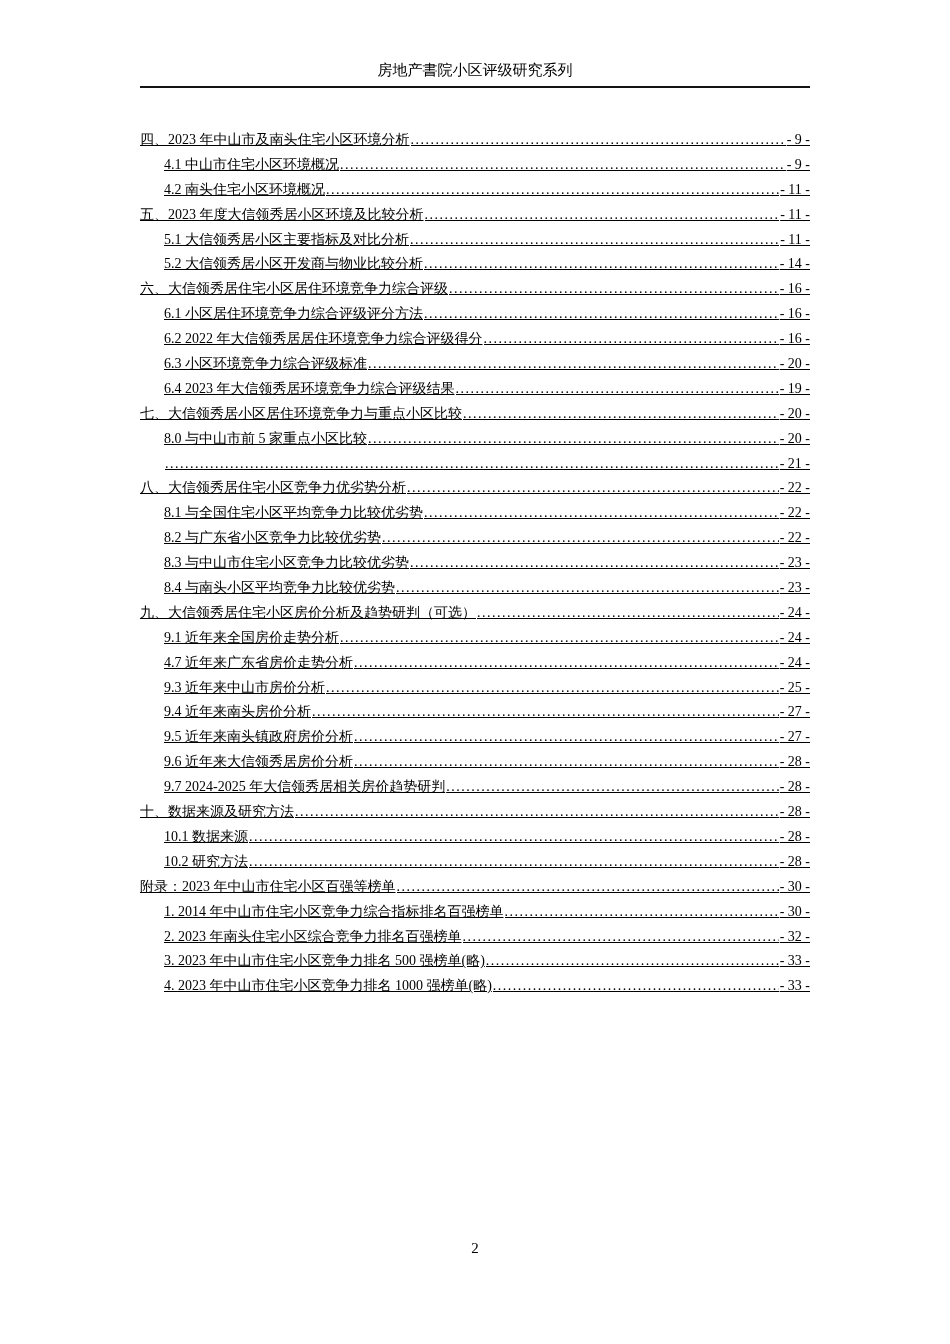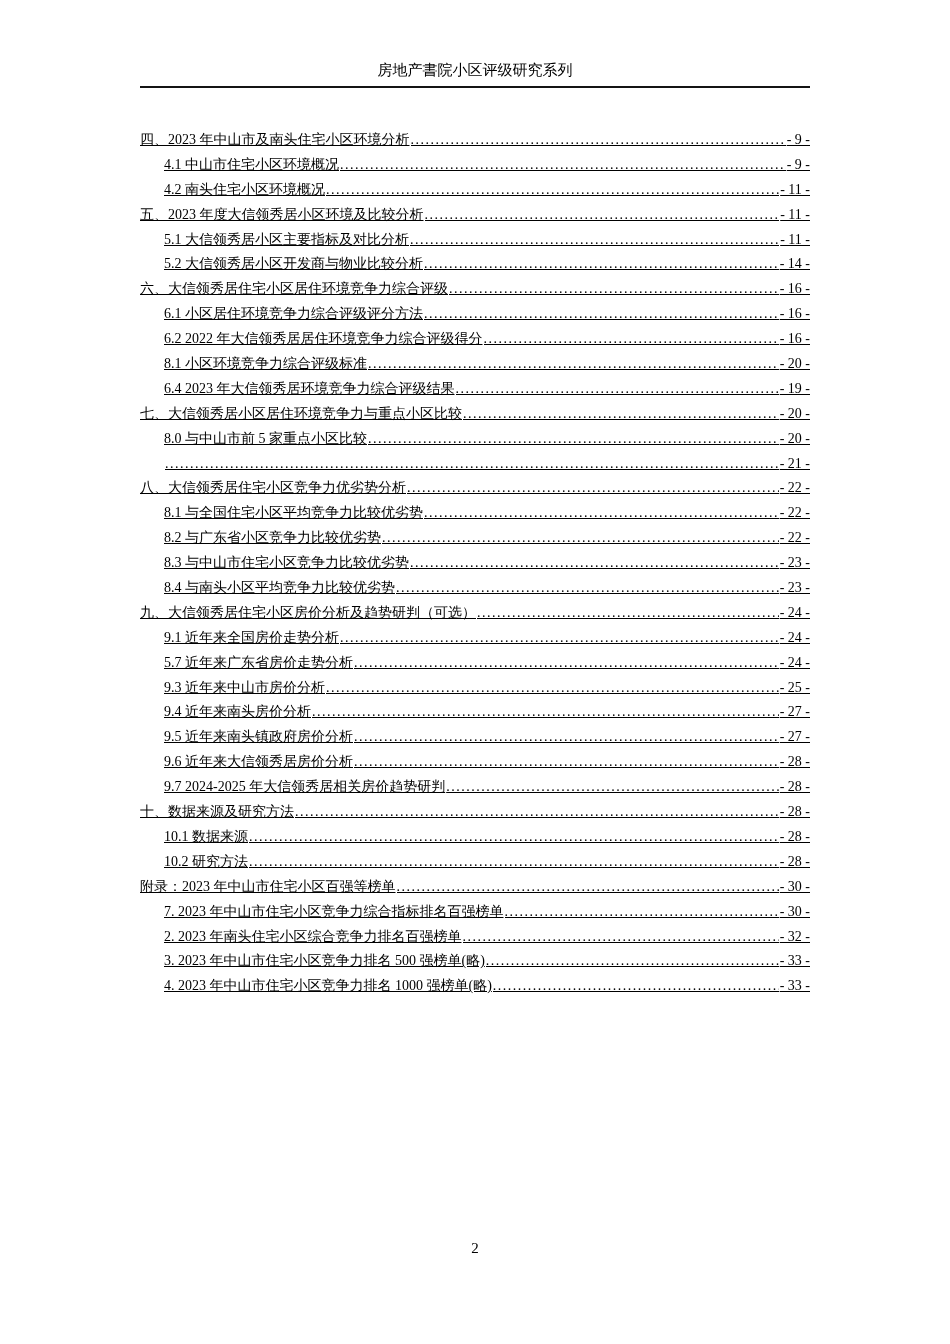--- a/index.html
+++ b/index.html
@@ -124,21 +124,21 @@
     <span class="toc-page">- 16 -</span>
   </div>
 
   <div class="toc-row level-2">
     <span class="toc-title">6.2 2022 年大信领秀居居住环境竞争力综合评级得分</span>
     <span class="toc-dots">............................................................................................................................................................................................................................................................................................................</span>
     <span class="toc-page">- 16 -</span>
   </div>
 
   <div class="toc-row level-2">
-    <span class="toc-title">8.1 小区环境竞争力综合评级标准</span>
+    <span class="toc-title">6.3 小区环境竞争力综合评级标准</span>
     <span class="toc-dots">............................................................................................................................................................................................................................................................................................................</span>
     <span class="toc-page">- 20 -</span>
   </div>
 
   <div class="toc-row level-2">
     <span class="toc-title">6.4 2023 年大信领秀居环境竞争力综合评级结果</span>
     <span class="toc-dots">............................................................................................................................................................................................................................................................................................................</span>
     <span class="toc-page">- 19 -</span>
   </div>
 
@@ -195,21 +195,21 @@
     <span class="toc-page">- 24 -</span>
   </div>
 
   <div class="toc-row level-2">
     <span class="toc-title">9.1 近年来全国房价走势分析</span>
     <span class="toc-dots">............................................................................................................................................................................................................................................................................................................</span>
     <span class="toc-page">- 24 -</span>
   </div>
 
   <div class="toc-row level-2">
-    <span class="toc-title">5.7 近年来广东省房价走势分析</span>
+    <span class="toc-title">4.7 近年来广东省房价走势分析</span>
     <span class="toc-dots">............................................................................................................................................................................................................................................................................................................</span>
     <span class="toc-page">- 24 -</span>
   </div>
 
   <div class="toc-row level-2">
     <span class="toc-title">9.3 近年来中山市房价分析</span>
     <span class="toc-dots">............................................................................................................................................................................................................................................................................................................</span>
     <span class="toc-page">- 25 -</span>
   </div>
 
@@ -255,21 +255,21 @@
     <span class="toc-page">- 28 -</span>
   </div>
 
   <div class="toc-row level-1">
     <span class="toc-title">附录：2023 年中山市住宅小区百强等榜单</span>
     <span class="toc-dots">............................................................................................................................................................................................................................................................................................................</span>
     <span class="toc-page">- 30 -</span>
   </div>
 
   <div class="toc-row level-2">
-    <span class="toc-title">7. 2023 年中山市住宅小区竞争力综合指标排名百强榜单</span>
+    <span class="toc-title">1. 2014 年中山市住宅小区竞争力综合指标排名百强榜单</span>
     <span class="toc-dots">............................................................................................................................................................................................................................................................................................................</span>
     <span class="toc-page">- 30 -</span>
   </div>
 
   <div class="toc-row level-2">
     <span class="toc-title">2. 2023 年南头住宅小区综合竞争力排名百强榜单</span>
     <span class="toc-dots">............................................................................................................................................................................................................................................................................................................</span>
     <span class="toc-page">- 32 -</span>
   </div>
 

